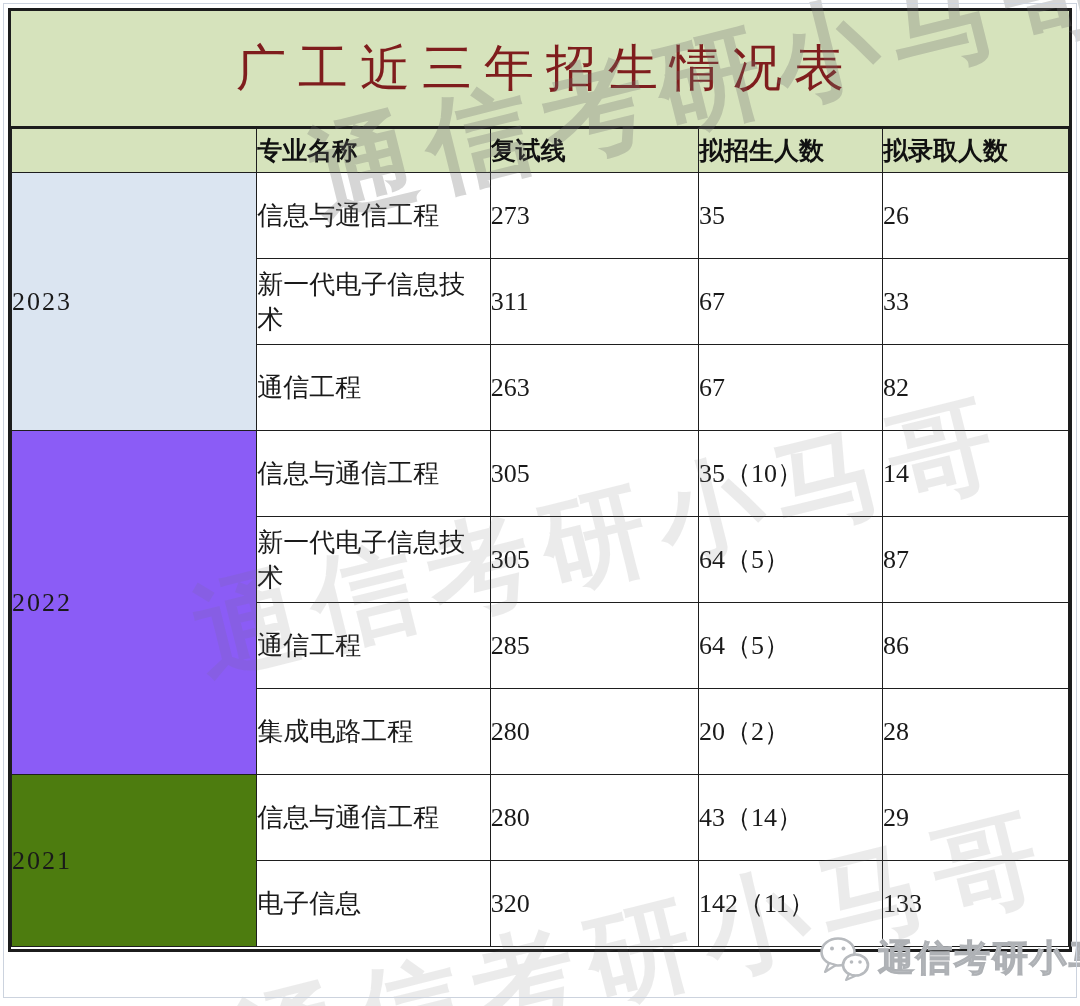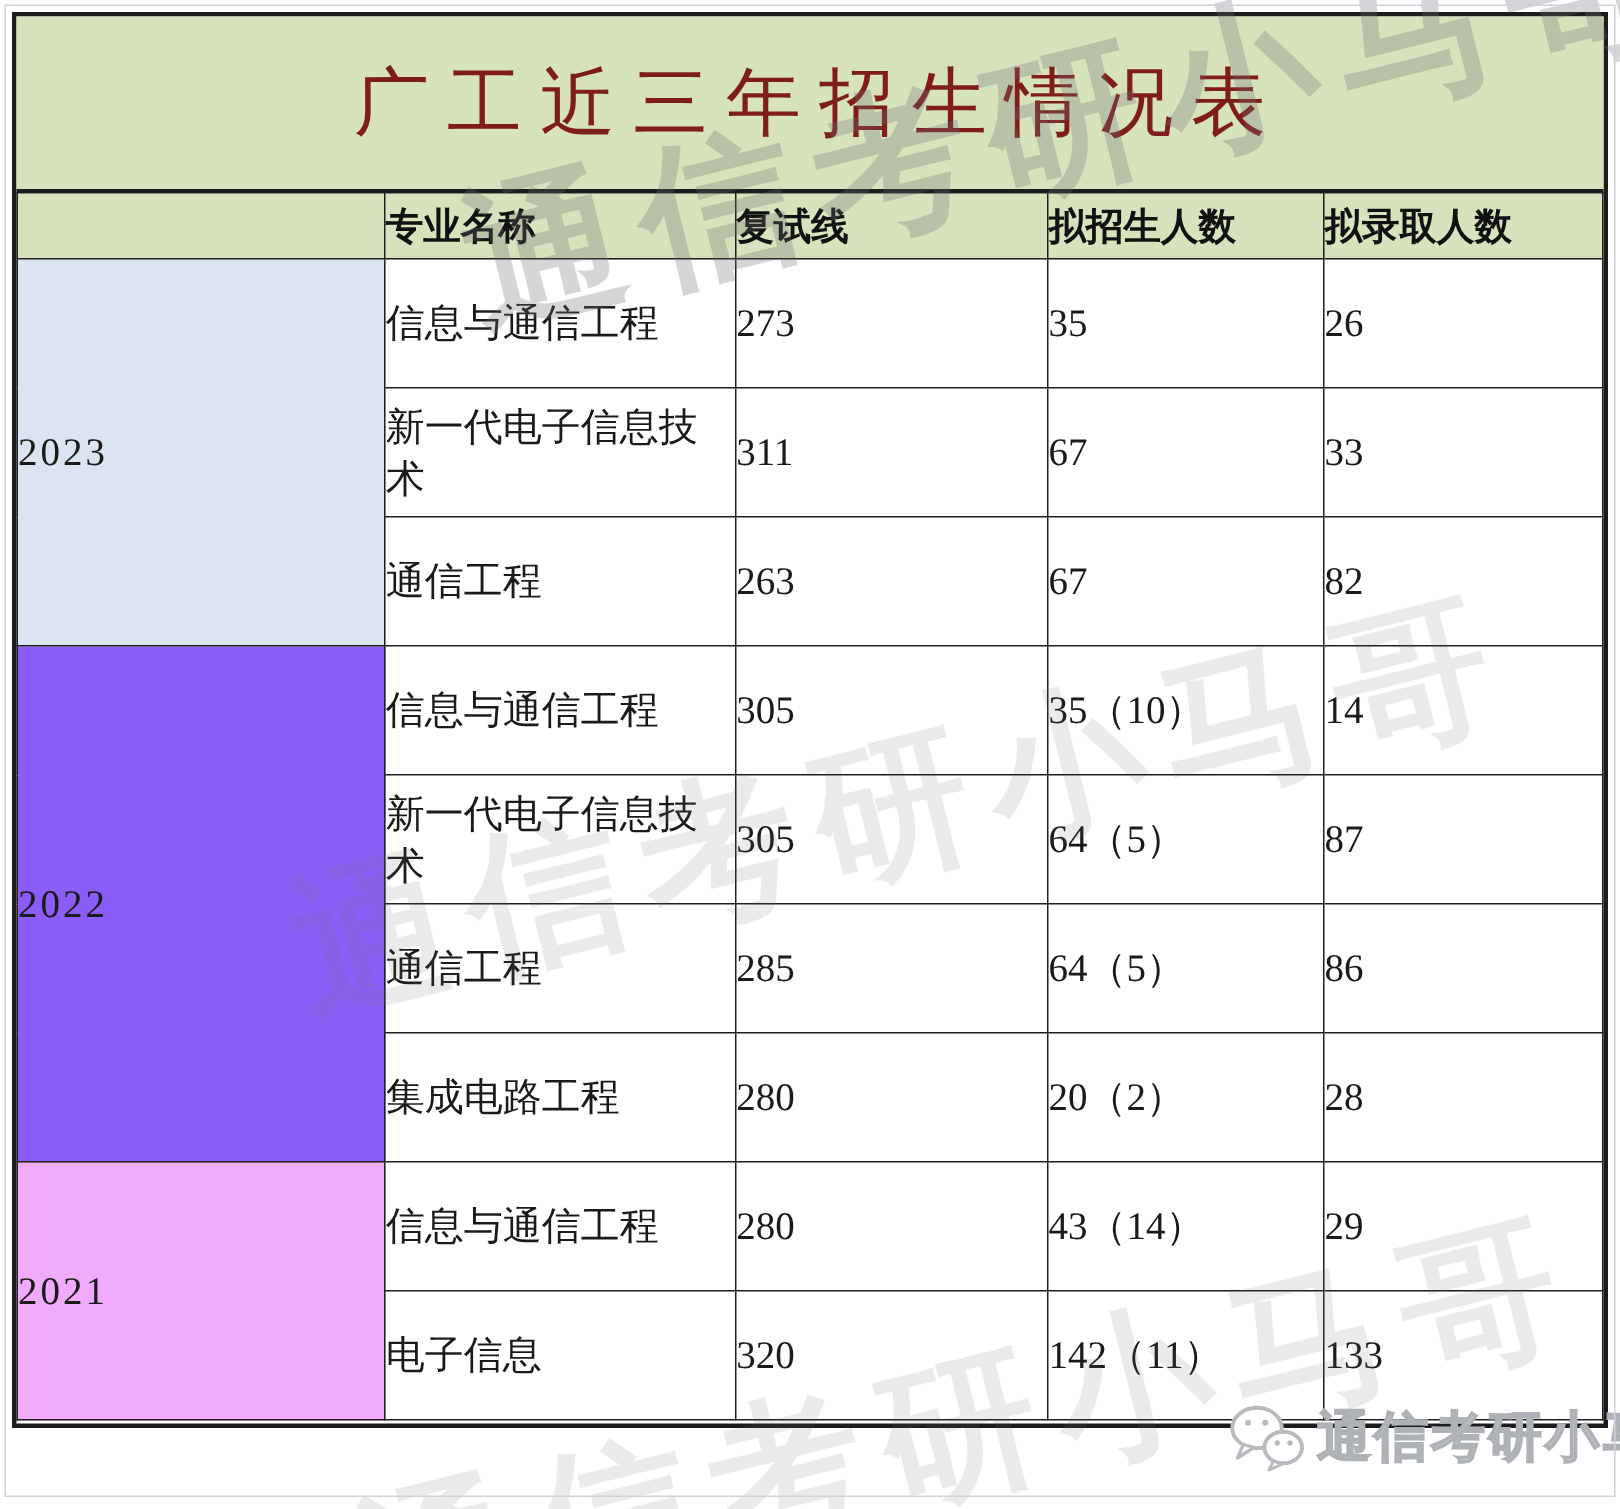--- a/index.html
+++ b/index.html
@@ -32,21 +32,21 @@
   table.grid td {
     border:1.5px solid #1e1e1e; vertical-align:middle;
     padding:0; color:#1a1a1a; font-size:26px;
   }
   tr.head-row { height:44px; }
   tr.head-row td { background:#d6e3bc; font-weight:700; font-size:25px; color:#111; }
   tr.r { height:86px; }
   td.year { font-size:36px; letter-spacing:2px; color:#141414; }
   td.y2023 { background:#dbe5f1; }
   td.y2022 { background:#8b5cf6; }
-  td.y2021 { background:#f0abfc; }
+  td.y2021 { background:#4d7c0f; }
   td.major { font-size:26px; }
   .footer-text {
     position:absolute; left:14px; top:957px; z-index:2;
     font-size:28px; color:#111; white-space:nowrap;
   }
   .wm {
     position:absolute; white-space:nowrap; pointer-events:none; z-index:5;
     font-family:"Liberation Sans","DejaVu Sans",sans-serif;
     font-weight:700; font-size:105px; letter-spacing:14px; color:#6f6f6f;
     transform:rotate(-14deg);

